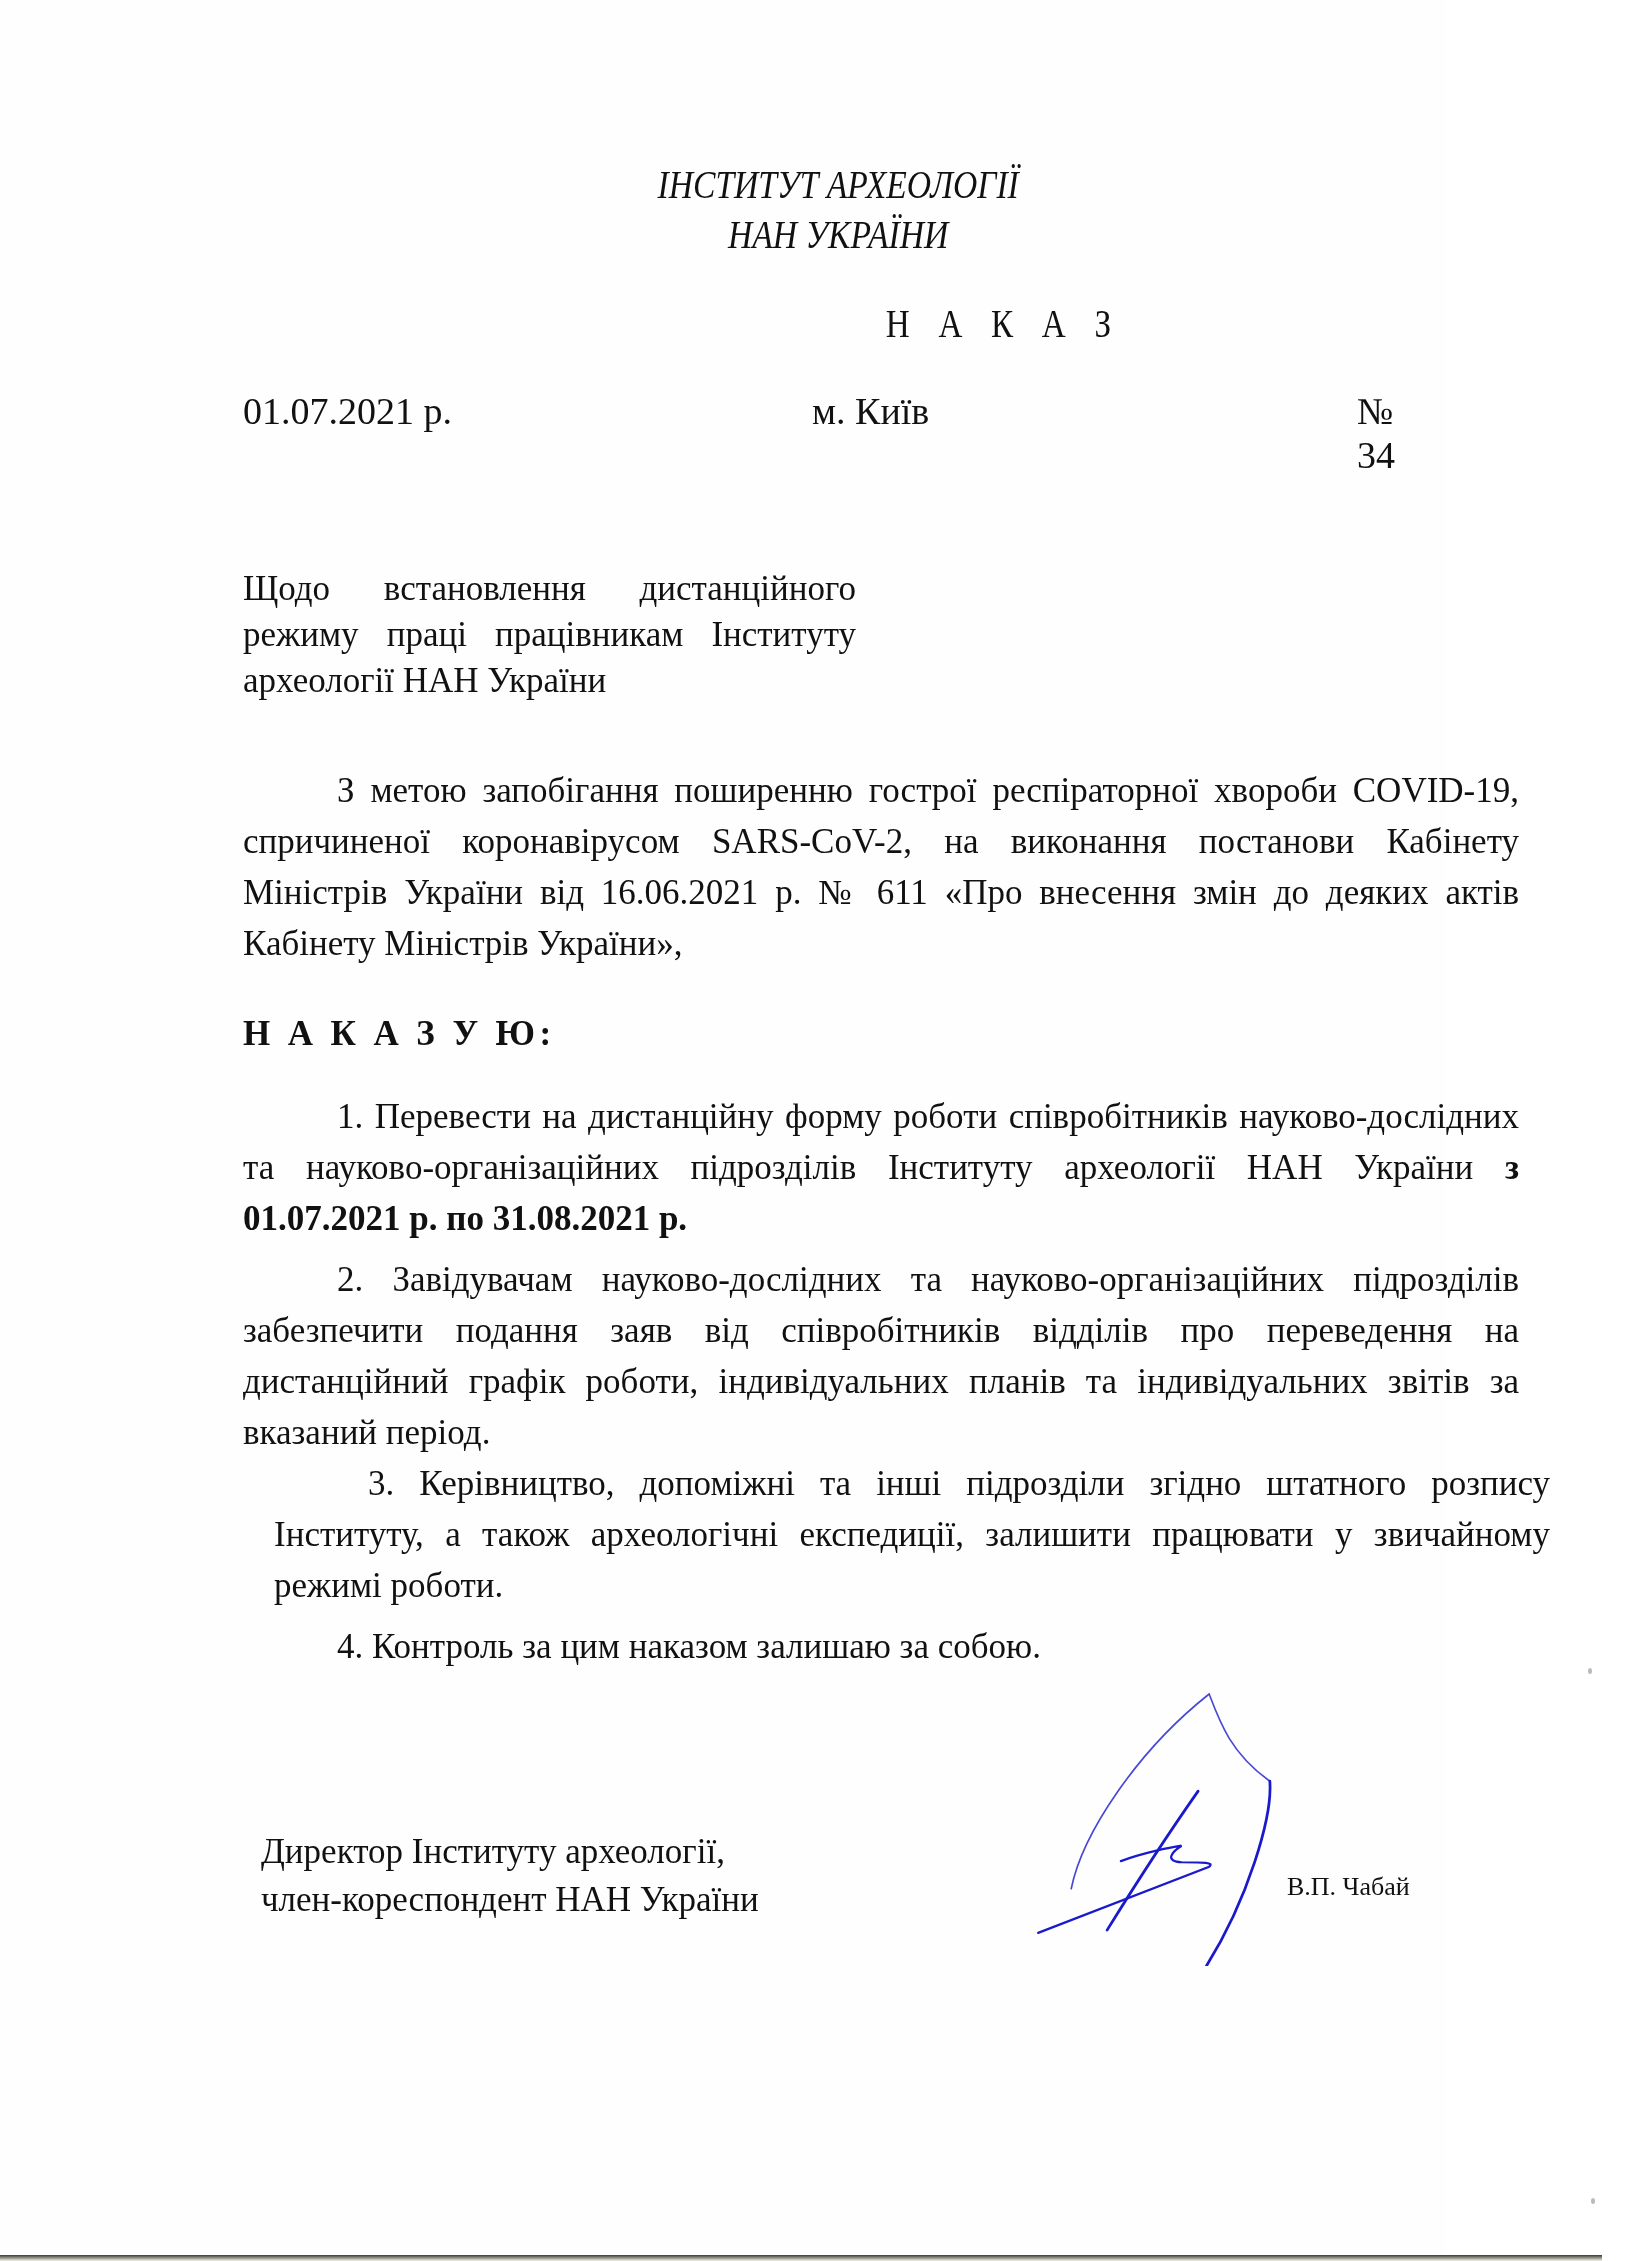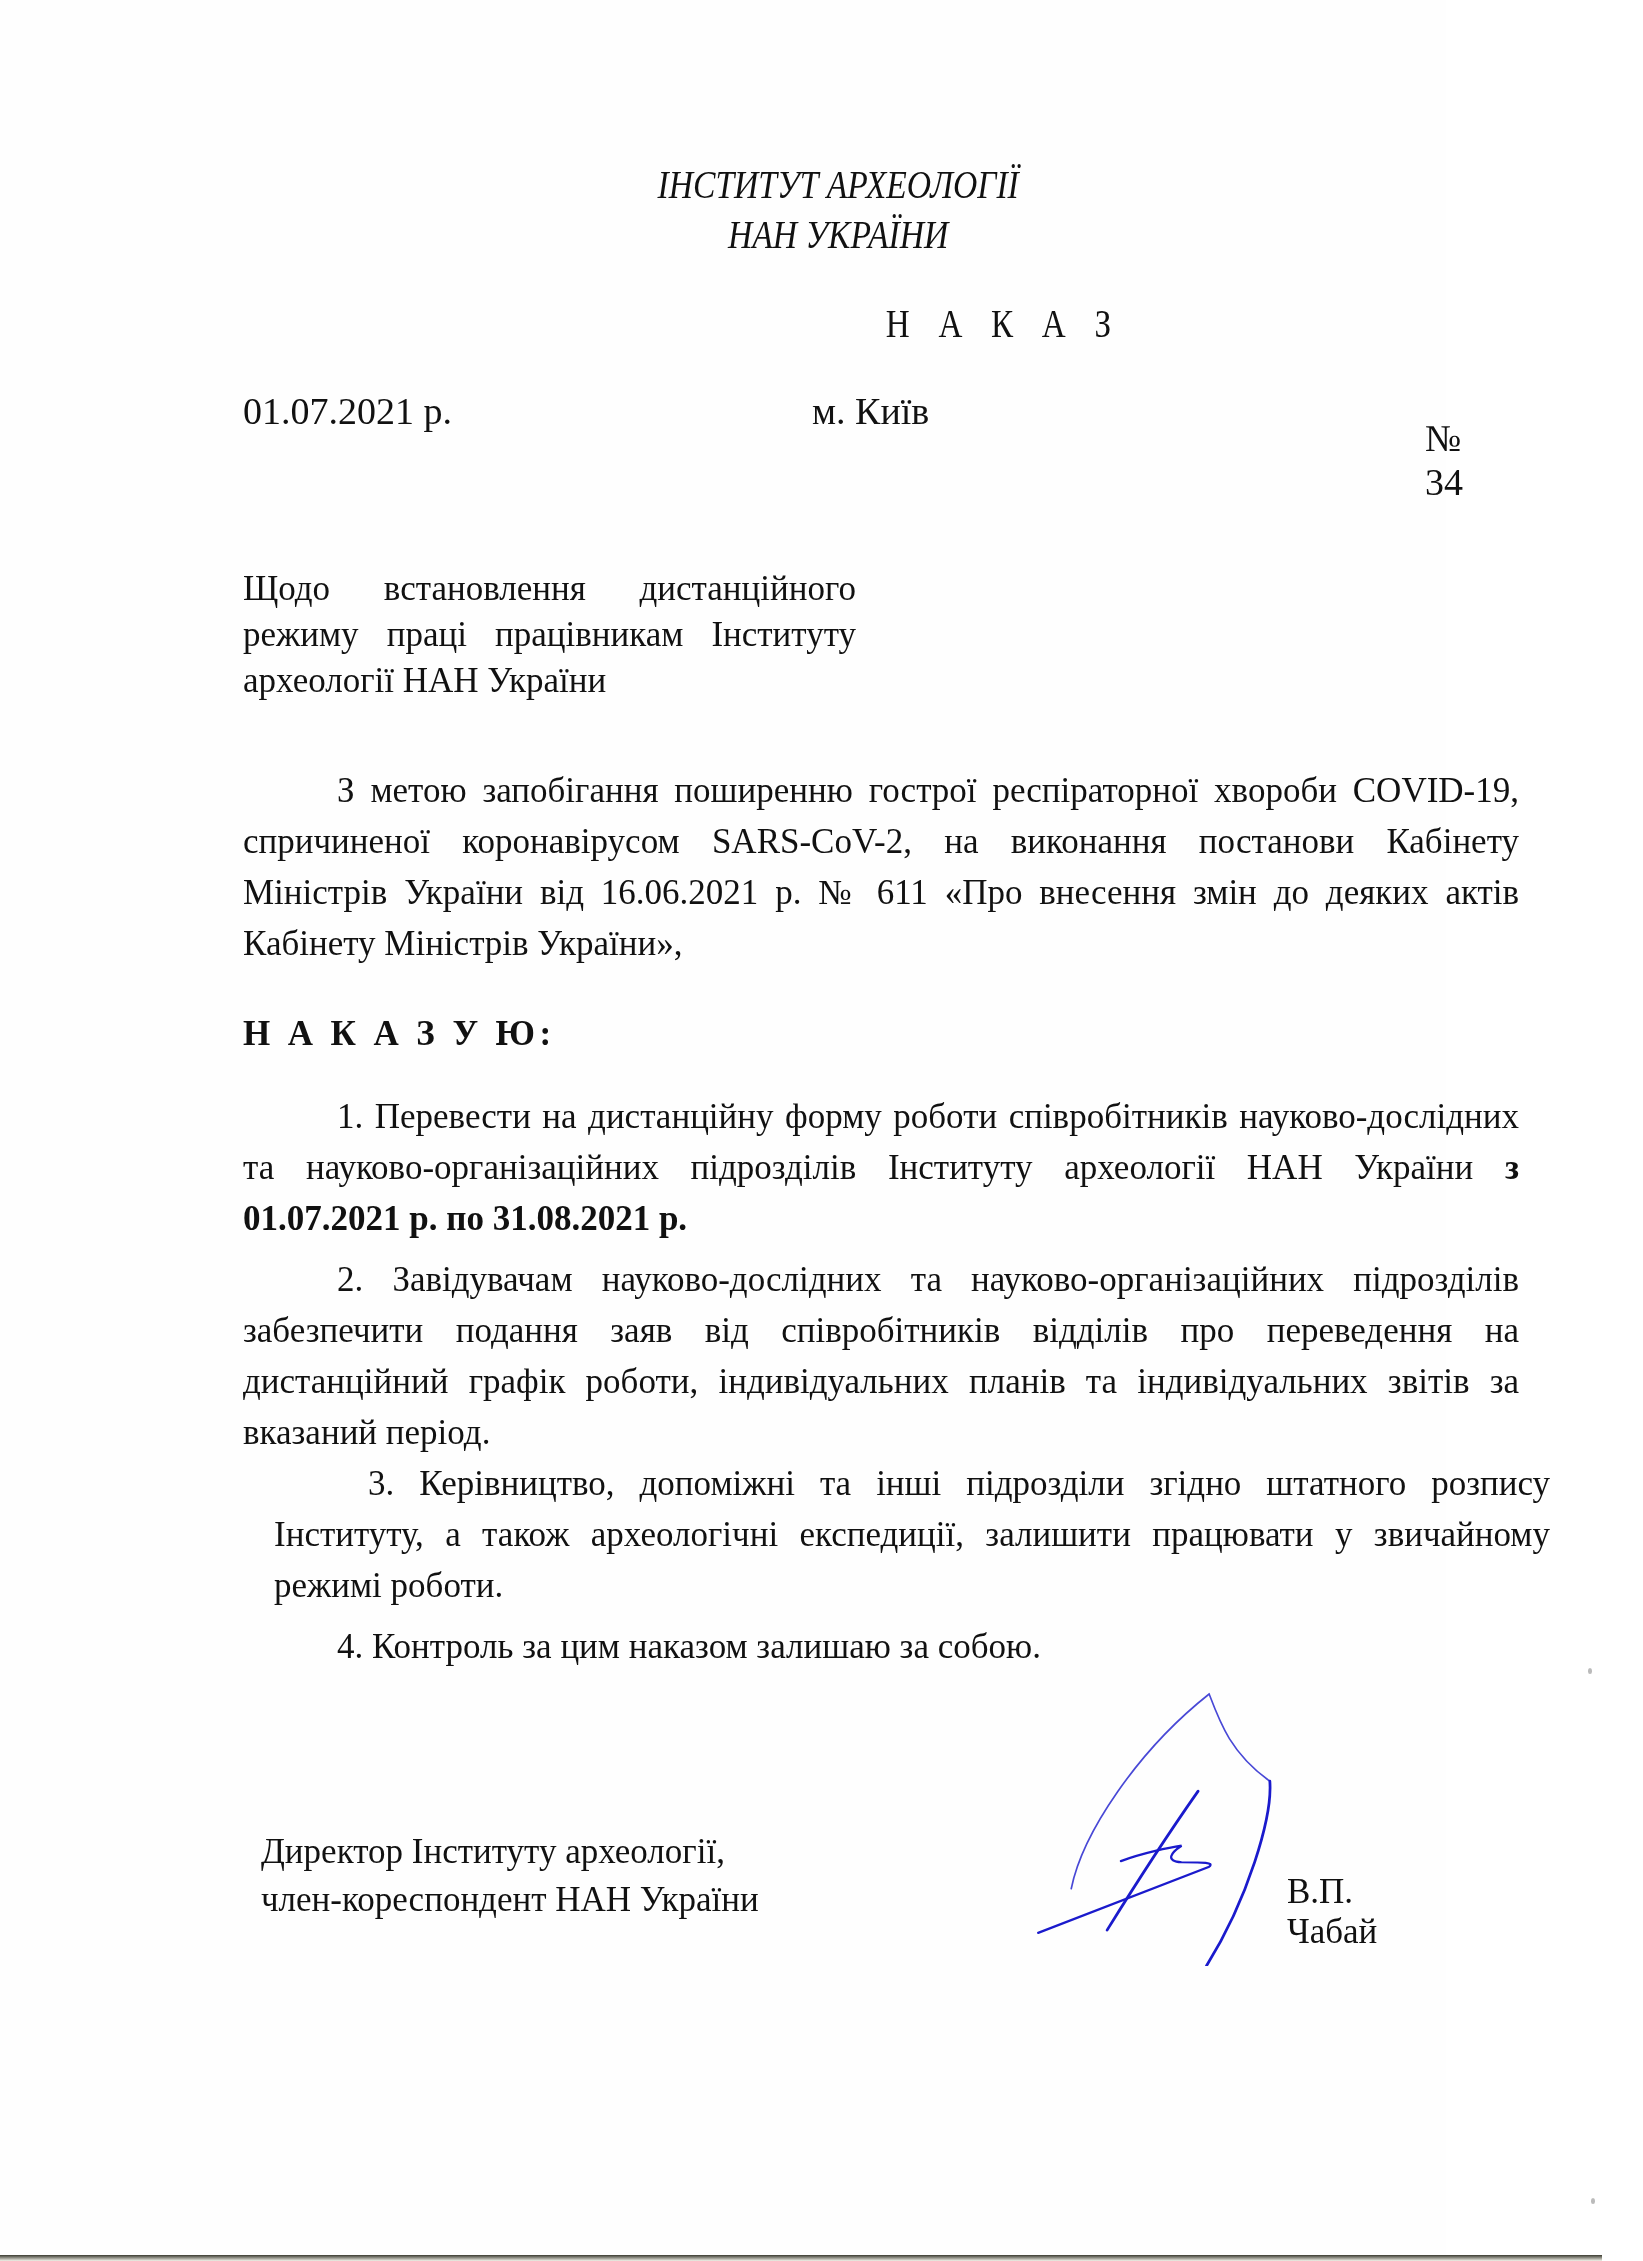--- a/index.html
+++ b/index.html
@@ -11,35 +11,35 @@
   .inst { position:absolute; left:0; width:1643px; text-align:center; font-style:italic;
           font-size:41px; letter-spacing:0; transform:scaleX(0.82); transform-origin:914px 0; }
   .inst1 { top:160px; }
   .inst2 { top:210px; }
   .nakaz { position:absolute; left:0; width:1643px; top:301px; text-align:center;
            font-weight:normal; font-size:39px; letter-spacing:12px; }
   .nakaz span { display:inline-block; transform:translateX(182px) scaleX(0.85); }
   .meta-row { position:absolute; top:389px; font-size:38px; }
   .meta-date { left:243px; }
   .meta-city { left:812px; }
-  .meta-num { left:1425px; word-spacing:10px;margin-top:27px; }
+  .meta-num { left:1357px; word-spacing:10px; }
   .subject { position:absolute; left:243px; top:566px; width:613px; font-size:35px;
              line-height:46px; text-align:justify; text-align-last:left; }
   .body-text { position:absolute; left:243px; width:1276px; font-size:35px; line-height:51px;
                text-align:justify; }
   .indent { text-indent:94px; }
   .p-intro { top:765px; }
   .nakazuyu { position:absolute; left:243px; top:1014px; font-weight:bold; font-size:35px; letter-spacing:4.4px;text-align:right; }
   .p1 { top:1091px; }
   .p2 { top:1254px; }
   .p3 { top:1458px;margin-left:31px; }
   .p4 { top:1621px; }
   .bold { font-weight:bold; }
   .sig-left { position:absolute; left:261px; top:1828px; font-size:35px; line-height:48px; }
-  .sig-name { position:absolute; left:1287px; top:1872px; font-size:35px; }
+  .sig-name { position:absolute; left:1287px; top:1872px; font-size:26px; }
   .signature { position:absolute; left:994px; top:1657px; width:331px; height:309px; }
   .dot { position:absolute; width:4.4px; height:5.5px; background:#bbb; border-radius:50%; }
 </style>
 </head>
 <body>
 
 <div class="page">
 
   <div class="inst inst1">ІНСТИТУТ АРХЕОЛОГІЇ</div>
   <div class="inst inst2">НАН УКРАЇНИ</div>

